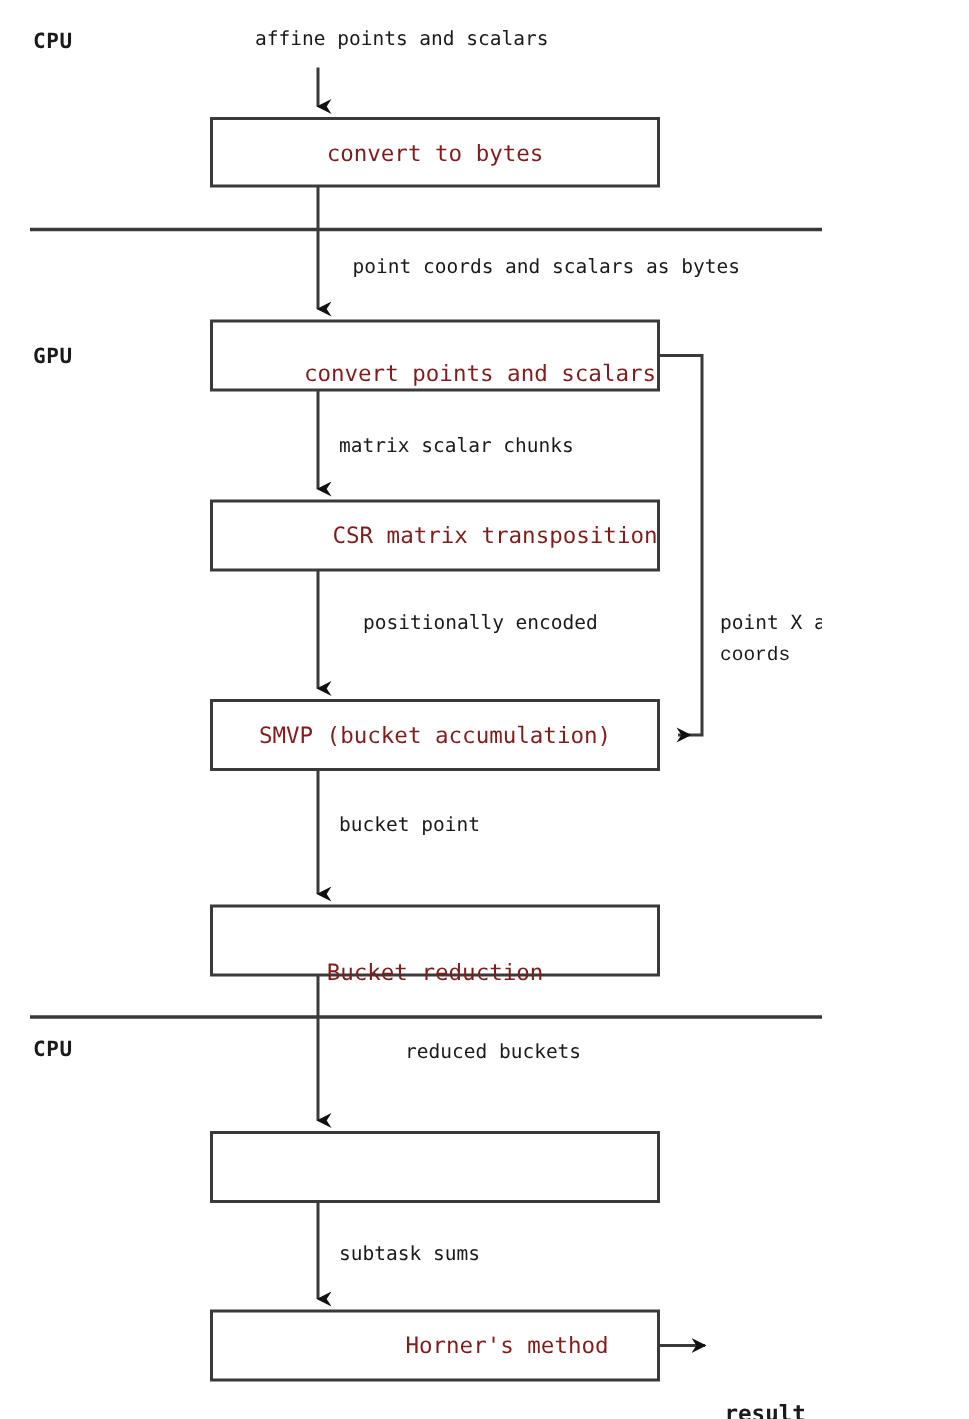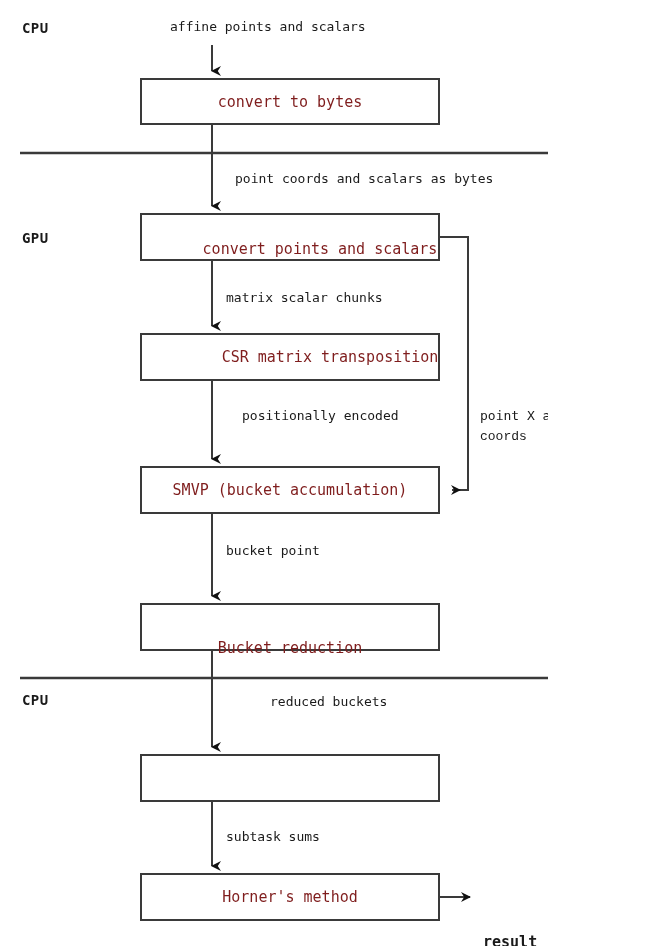--- a/index.html
+++ b/index.html
@@ -123,21 +123,21 @@
 
   <div class="lbl lane-label" style="left:22px; top:18px;">CPU</div>
   <div class="lbl lane-label" style="left:22px; top:228px;">GPU</div>
   <div class="lbl lane-label" style="left:22px; top:690px;">CPU</div>
 
   <div class="box-label" style="left:141px; top:79px; width:298px; height:45px;">convert to bytes</div>
   <div class="box-label" style="left:141px; top:226px; width:298px; height:46px;padding-left:30px;">convert points and scalars</div>
   <div class="box-label" style="left:141px; top:334px; width:298px; height:46px;margin-left:40px;">CSR matrix transposition</div>
   <div class="box-label" style="left:141px; top:467px; width:298px; height:46px;">SMVP (bucket accumulation)</div>
   <div class="box-label" style="left:141px; top:604px; width:298px; height:46px;margin-top:21px;">Bucket reduction</div>
-  <div class="box-label" style="left:141px; top:874px; width:298px; height:46px;">Horner's method</div>
+  <div class="box-label" style="left:141px; top:874px; width:298px; height:46px;padding-left:48px;">Horner's method</div>
 
   <div class="lbl" style="left:170px; top:16px;">affine points and scalars</div>
 
   <div class="lbl" style="left:235px; top:168px;">point coords and scalars as bytes</div>
 
   <div class="lbl" style="left:226px; top:287px;">matrix scalar chunks</div>
 
   <div class="lbl" style="left:242px; top:405px;">positionally encoded</div>
 
   <div class="lbl" style="left:480px; top:405px;">point X and Y</div>

